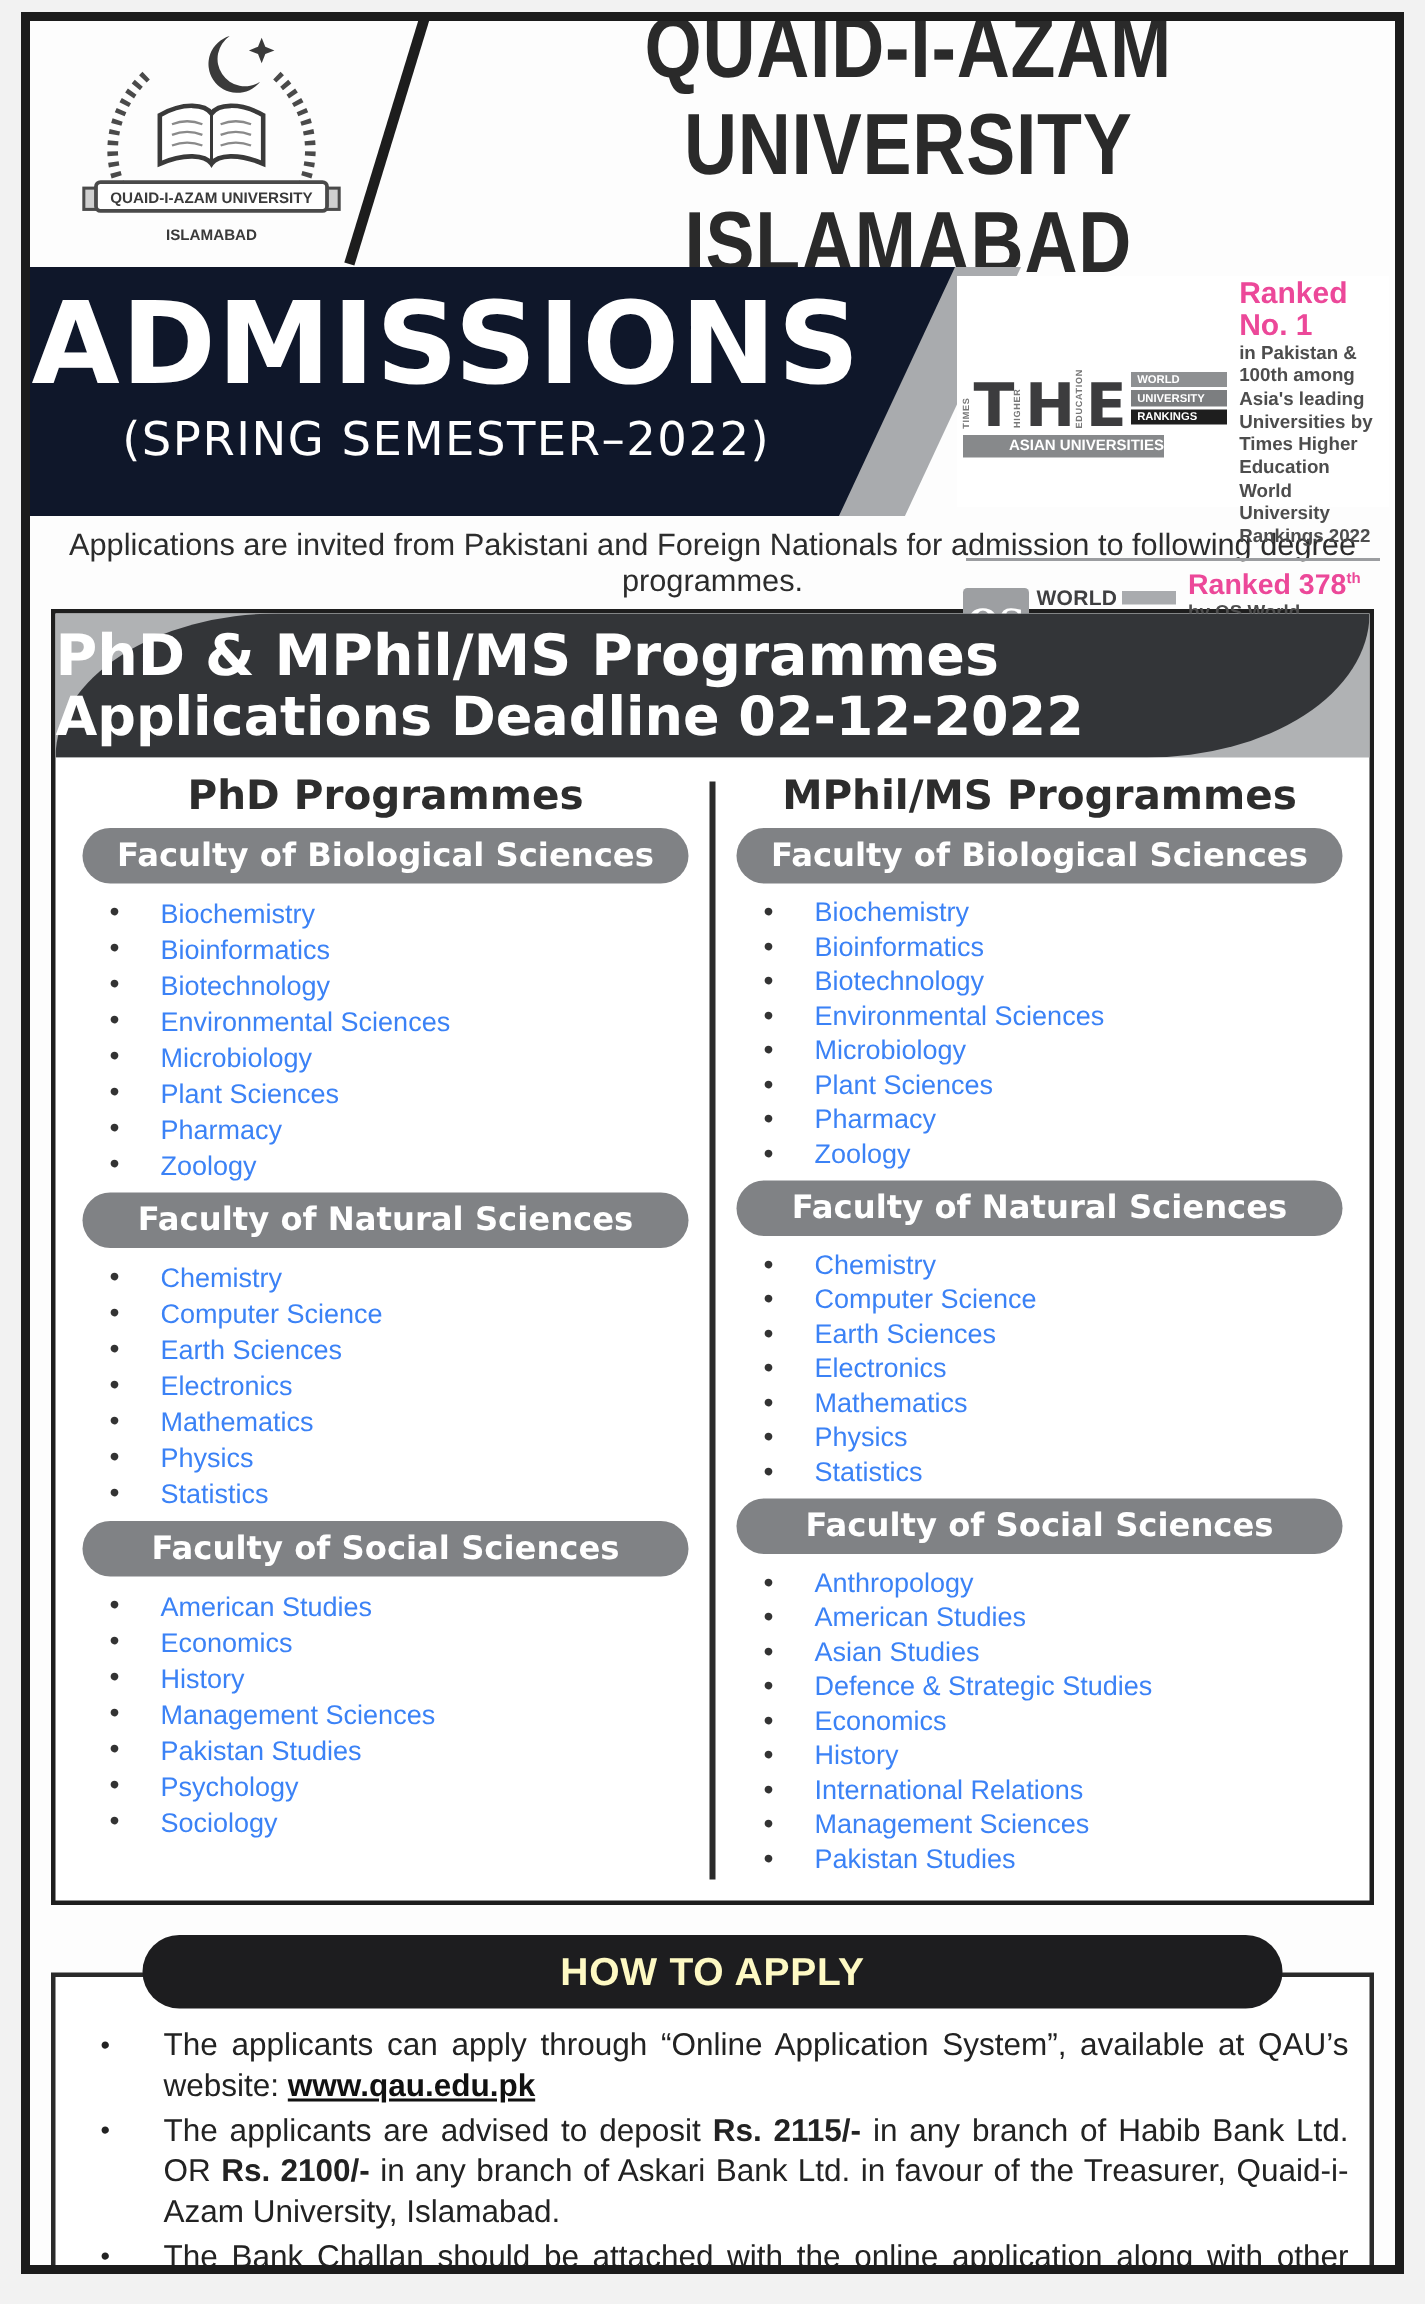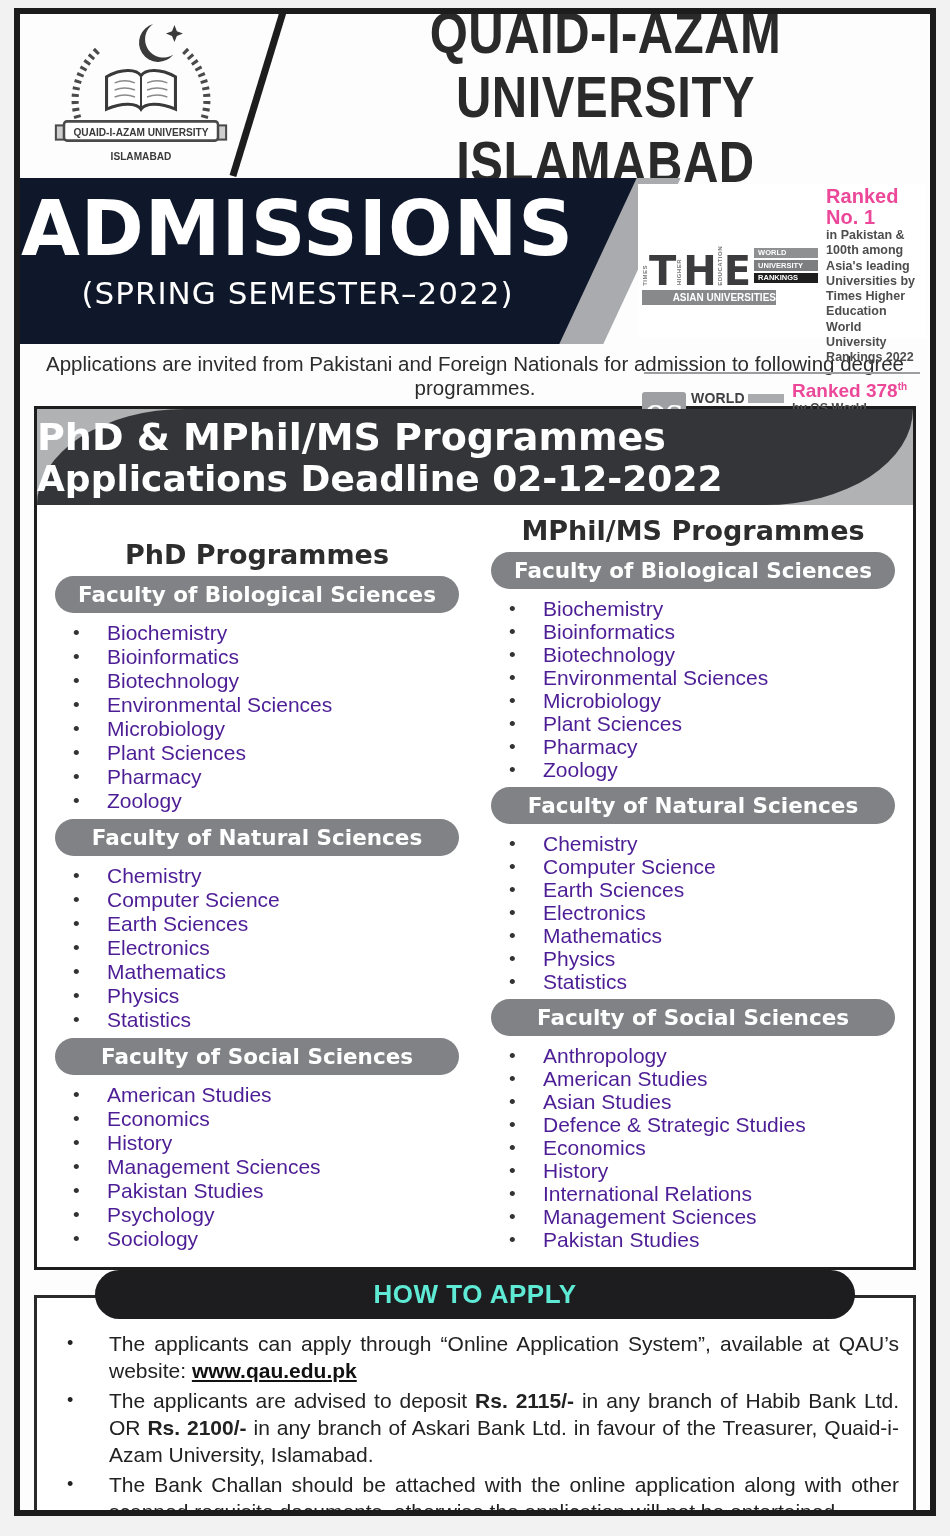--- a/index.html
+++ b/index.html
@@ -46,32 +46,32 @@
   
   .intro{text-align:center;font-size:20.5px;color:#2c2c2c;margin:8px 10px 6px;}
 
   
   .prog-box{margin:0 14px;border:3px solid #1e1e1e;background:#fff;}
   .prog-banner{position:relative;height:96px;background:#b0b2b4;overflow:hidden;}
   .prog-banner .dark{position:absolute;inset:0;background:#333538;border-top-left-radius:170px 110px;border-bottom-right-radius:170px 110px;}
   .prog-banner .txt{position:relative;z-index:2;color:#fff;font-family:"DejaVu Sans",sans-serif;font-weight:800;padding-top:8px;}
   .prog-banner .l1{font-size:38px;line-height:1.1;}
   .prog-banner .l2{font-size:36px;line-height:1.1;}
-  .cols{display:flex;padding:6px 4px 8px;align-items:flex-end;}
+  .cols{display:flex;padding:6px 4px 8px;}
   .col{flex:1;padding:2px 8px;min-width:0;}
   .divider{flex:0 0 4px;background:#2b2b2b;margin:10px 0 6px;}
   .col-title{text-align:center;font-family:"DejaVu Sans",sans-serif;font-weight:800;font-size:27px;color:#2d2d2d;margin:2px 0 6px;}
   .pill{background:#808285;color:#fff;border-radius:22px;text-align:center;font-family:"DejaVu Sans",sans-serif;font-weight:800;font-size:21.5px;padding:6px 4px;margin:4px 6px 8px;}
   ul.plist{list-style:none;margin:0 0 6px;padding:0 0 0 10px;}
-  ul.plist li{position:relative;padding-left:48px;font-size:21px;color:#4c1d95;line-height:24px;}
+  ul.plist li{position:relative;padding-left:48px;font-size:18px;color:#3b82f6;line-height:24px;}
   .col.right ul.plist li{line-height:23px;}
   ul.plist li::before{content:"•";position:absolute;left:14px;font-size:19px;color:#333;}
 
   
-  .howto-bar{position:relative;z-index:3;width:760px;margin:0 auto -24px;background:#1d1d1f;color:#5eead4;border-radius:26px;text-align:center;font-size:26px;font-weight:700;letter-spacing:.5px;padding:9px 0;}
+  .howto-bar{position:relative;z-index:3;width:760px;margin:20px auto -24px;background:#1d1d1f;color:#fef9c3;border-radius:26px;text-align:center;font-size:26px;font-weight:700;letter-spacing:.5px;padding:9px 0;}
   .howto-box{margin:0 14px;border:3px solid #2a2a2a;padding:32px 14px 12px;background:#fff;}
   ul.hlist{list-style:none;margin:0;padding:0;}
   ul.hlist li{position:relative;padding-left:58px;font-size:21px;line-height:27px;text-align:justify;color:#222;margin-bottom:3px;}
   ul.hlist li::before{content:"•";position:absolute;left:16px;font-size:18px;}
   .bold{font-weight:700;}
   .link{font-weight:700;text-decoration:underline;color:#111;}
 </style>
 </head>
 <body>
 

